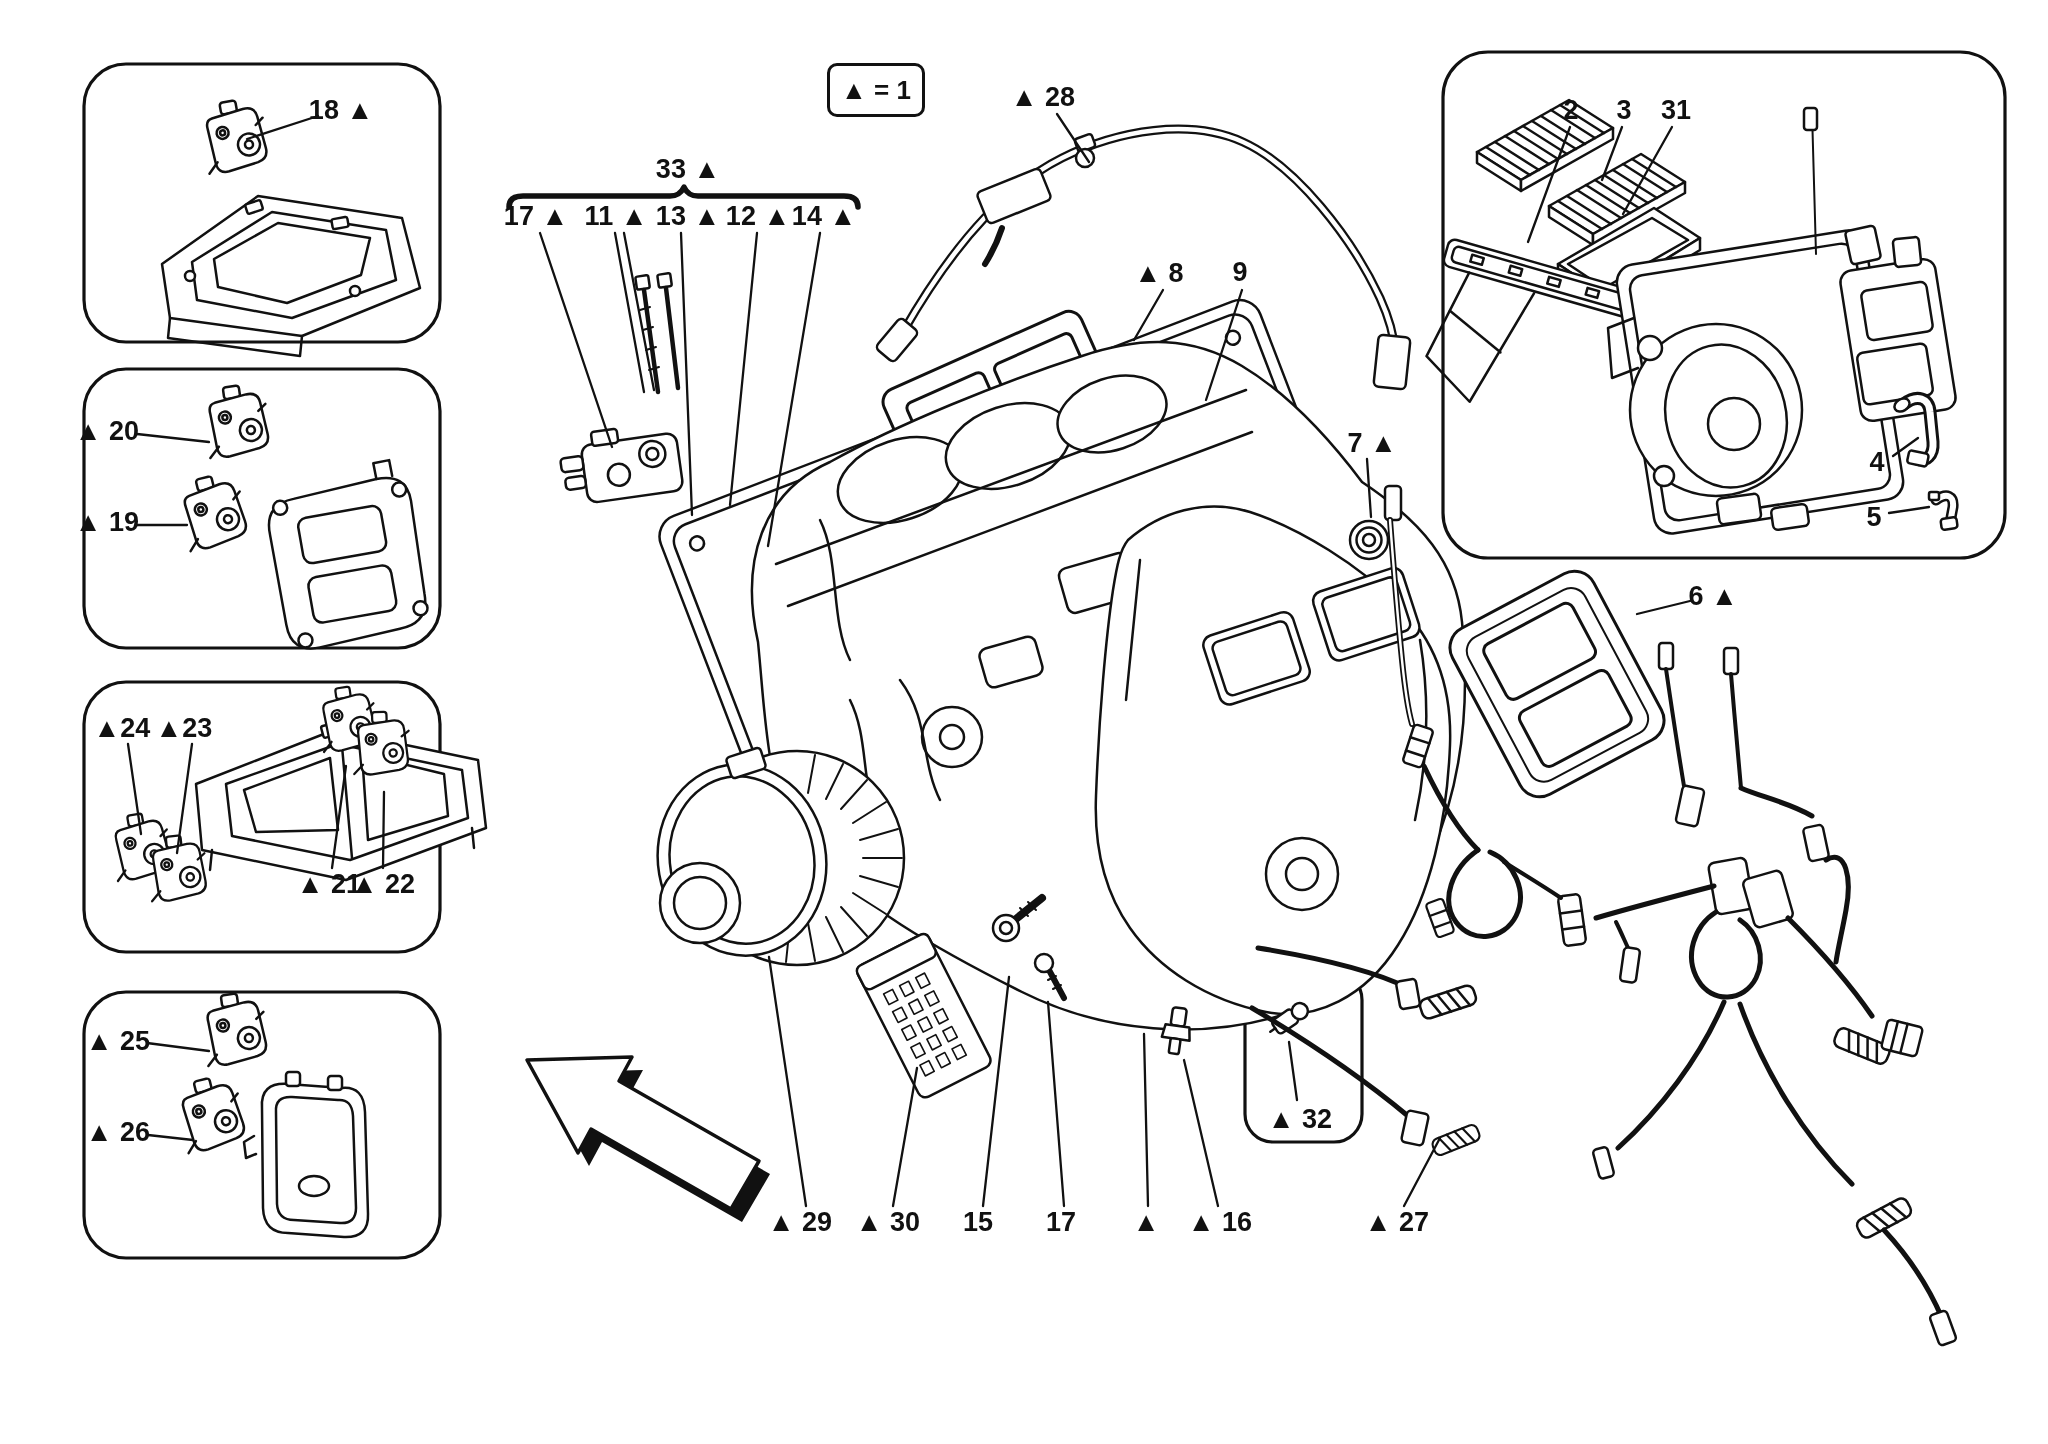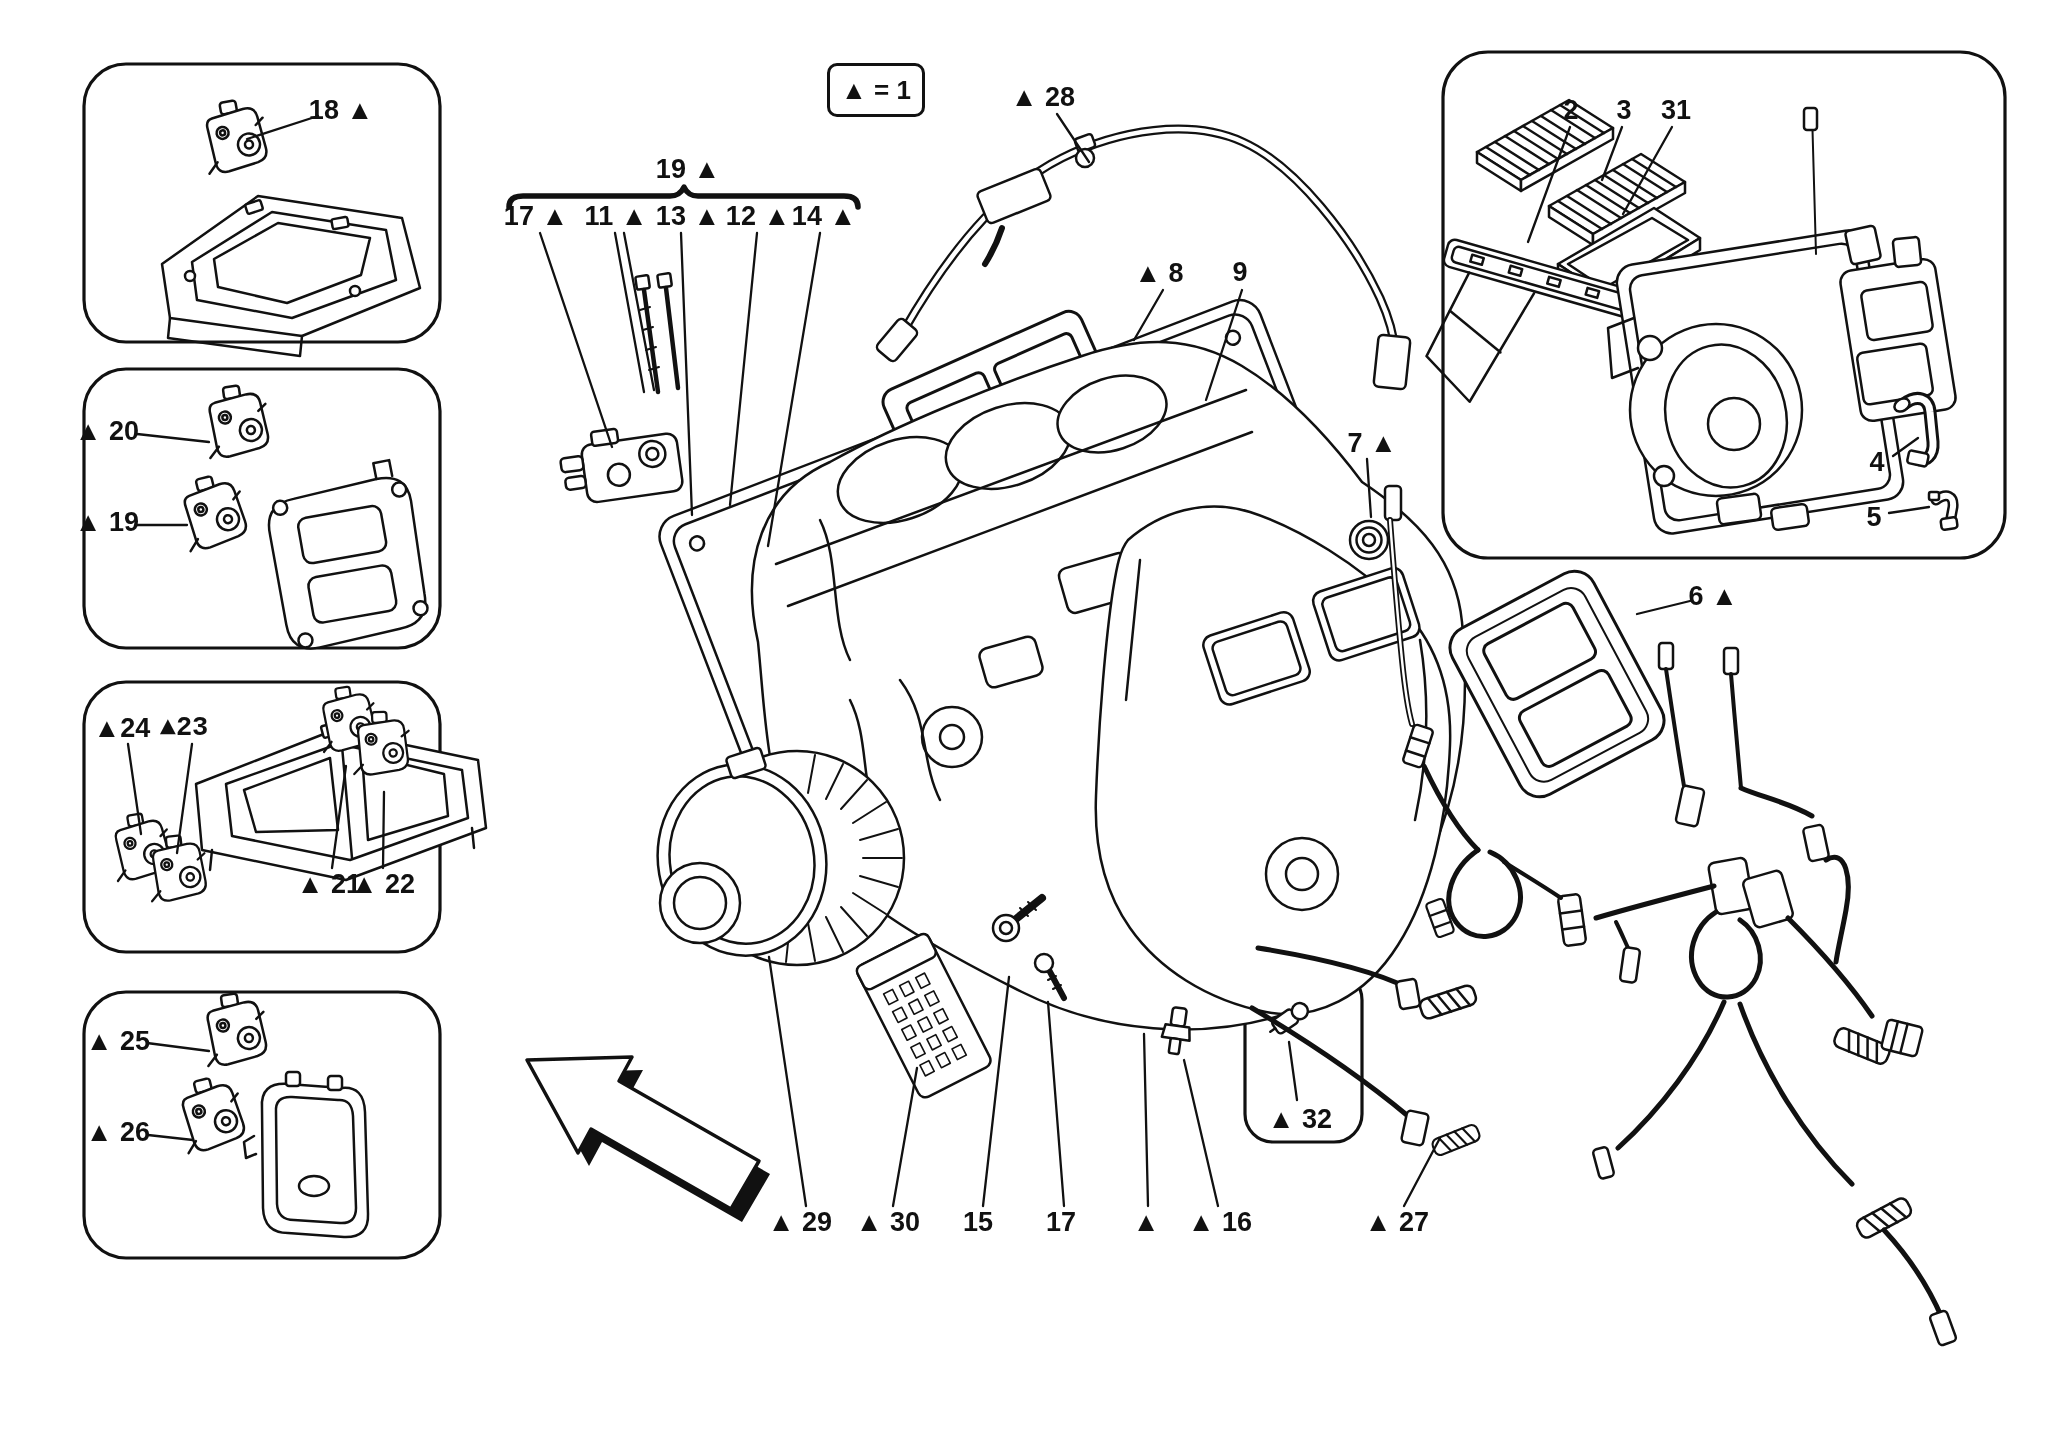--- a/index.html
+++ b/index.html
@@ -433,26 +433,26 @@
 </svg>
 
 <div class="legend-box">
   <span>▲ = 1</span>
 </div>
 
 <div class="callout" style="left:341px;top:110px;">18 ▲</div>
 <div class="callout" style="left:107px;top:431px;">▲ 20</div>
 <div class="callout" style="left:107px;top:522px;text-align:right;">▲ 19</div>
 <div class="callout" style="left:118px;top:728px;padding-left:8px;">▲24</div>
-<div class="callout" style="left:184px;top:728px;font-family:Liberation Mono, monospace;">▲23</div>
+<div class="callout" style="left:184px;top:728px;">▲23</div>
 <div class="callout" style="left:329px;top:884px;">▲ 21</div>
 <div class="callout" style="left:383px;top:884px;">▲ 22</div>
 <div class="callout" style="left:118px;top:1041px;">▲ 25</div>
 <div class="callout" style="left:118px;top:1132px;">▲ 26</div>
-<div class="callout" style="left:688px;top:169px;">19 ▲</div>
+<div class="callout" style="left:688px;top:169px;">33 ▲</div>
 <div class="callout" style="left:536px;top:216px;">17 ▲</div>
 <div class="callout" style="left:616px;top:216px;">11 ▲</div>
 <div class="callout" style="left:688px;top:216px;">13 ▲</div>
 <div class="callout" style="left:758px;top:216px;">12 ▲</div>
 <div class="callout" style="left:824px;top:216px;">14 ▲</div>
 <div class="callout" style="left:1043px;top:97px;">▲ 28</div>
 <div class="callout" style="left:1159px;top:273px;">▲ 8</div>
 <div class="callout" style="left:1240px;top:272px;">9</div>
 <div class="callout" style="left:1372px;top:443px;">7 ▲</div>
 <div class="callout" style="left:1571px;top:110px;">2</div>

